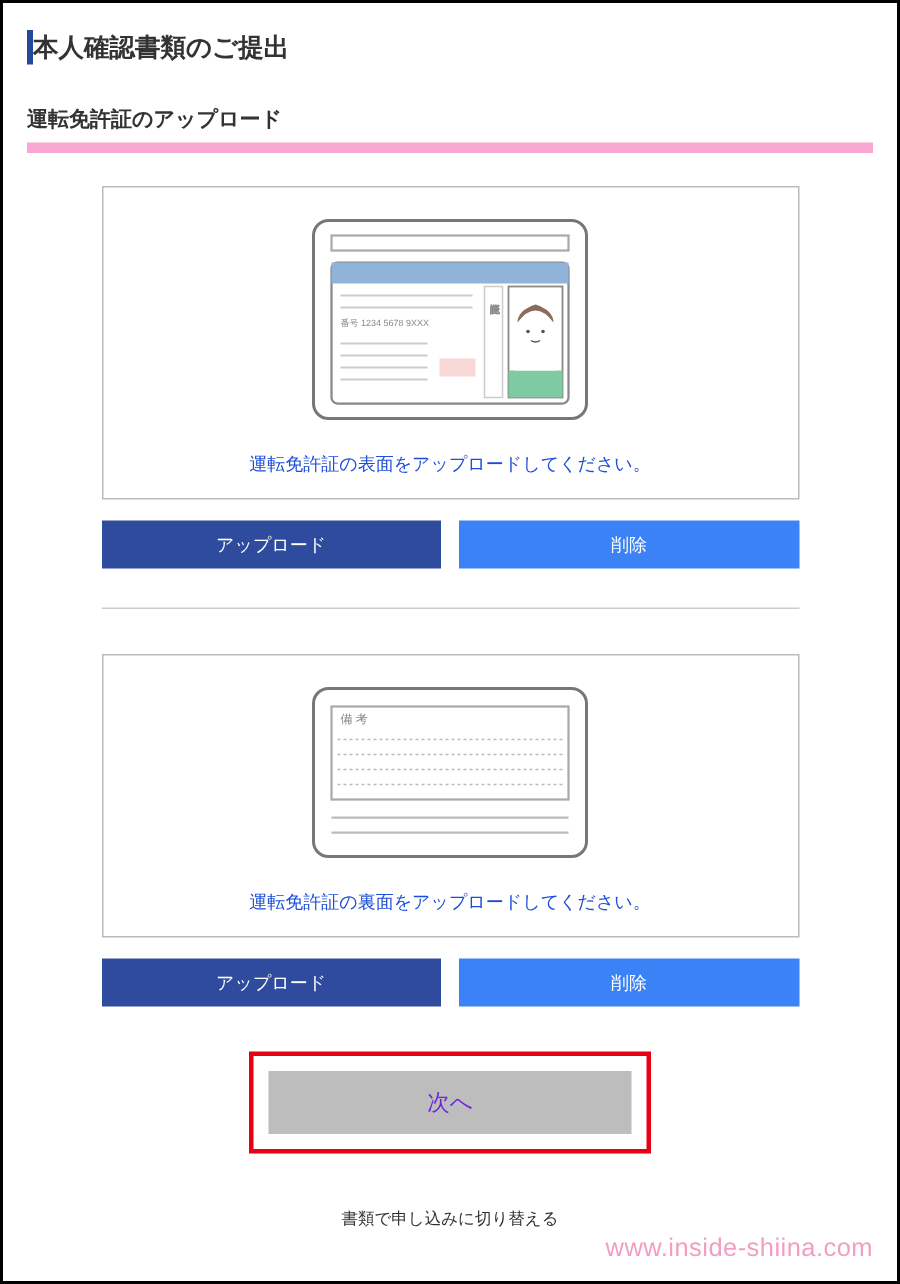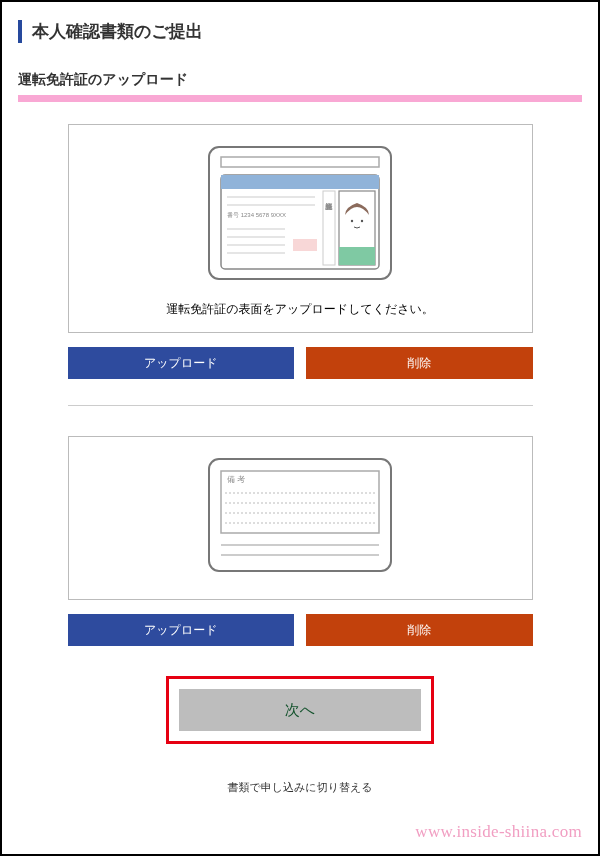--- a/index.html
+++ b/index.html
@@ -8,21 +8,20 @@
       background: #fff;
       width: 600px;
       height: 856px;
       position: relative;
       padding: 18px 16px;
       border: 2px solid #000;
       color: #333;
     }
     .page-title {
       border-left: 4px solid #26499d;
-      padding-left: 10px;
       font-size: 17px;
       font-weight: bold;
       margin-bottom: 28px;
     }
     .section-title {
       font-size: 14px;
       font-weight: bold;
       padding-bottom: 6px;
       border-bottom: 7px solid #f9a8d4;
       margin-bottom: 22px;
@@ -33,21 +32,21 @@
       border: 1px solid #bbb;
       padding: 18px 10px 14px 10px;
       text-align: center;
     }
     .illustration {
       display: block;
       margin: 0 auto 10px auto;
     }
     .instruction {
       font-size: 12px;
-      color: #000000;
+      color: #1d4ed8;
       margin-top: 18px;
     }
     .button-row {
       width: 465px;
       margin: 0 auto 26px auto;
       display: flex;
       gap: 12px;
       justify-content: flex-end;
     }
     .btn {
@@ -55,57 +54,57 @@
       height: 32px;
       border: none;
       font-size: 12px;
       color: #fff;
       cursor: pointer;
       display: flex;
       align-items: center;
       justify-content: center;
     }
     .btn-primary { background: #2e4b9e; }
-    .btn-secondary { background: #c2410c; }
+    .btn-secondary { background: #3b82f6; }
     .hr {
       border: none;
       border-top: 1px solid #ccc;
       width: 465px;
       margin: 0 auto 30px auto;
     }
     .next-wrapper {
       width: 268px;
       margin: 30px auto 0 auto;
       border: 3px solid #e60012;
       padding: 10px;
     }
     .btn-next {
       width: 100%;
       height: 42px;
       background: #bdbdbd;
       border: none;
-      color: #14532d;
+      color: #6d28d9;
       font-size: 15px;
       cursor: pointer;
     }
     .switch-link {
       display: block;
       width: fit-content;
       margin: 36px auto 0 auto;
       font-size: 11px;
       color: #333;
       cursor: pointer;
     }
     .watermark {
       position: absolute;
       right: 16px;
       bottom: 12px;
       font-size: 17px;
       color: #f19ec2;
-      font-family: Liberation Serif, serif;
+      font-family: Liberation Sans, sans-serif;
       letter-spacing: 0.3px;
     }
     .license-text-jp {
       font-size: 7px;
       fill: #888;
       writing-mode: vertical-rl;
     }
   </style>
 </head>
 <body>
@@ -165,20 +164,21 @@
     <rect x="16" y="16" width="158" height="62" fill="#fff" stroke="#aaa" stroke-width="1.5"></rect>
     <text x="22" y="27" font-size="8" fill="#888">備 考</text>
     <line x1="20" y1="38" x2="170" y2="38" stroke="#bbb" stroke-width="1" stroke-dasharray="2 2"></line>
     <line x1="20" y1="48" x2="170" y2="48" stroke="#bbb" stroke-width="1" stroke-dasharray="2 2"></line>
     <line x1="20" y1="58" x2="170" y2="58" stroke="#bbb" stroke-width="1" stroke-dasharray="2 2"></line>
     <line x1="20" y1="68" x2="170" y2="68" stroke="#bbb" stroke-width="1" stroke-dasharray="2 2"></line>
 
     <line x1="16" y1="90" x2="174" y2="90" stroke="#bbb" stroke-width="1.5"></line>
     <line x1="16" y1="100" x2="174" y2="100" stroke="#bbb" stroke-width="1.5"></line>
   </svg>
+  <div class="instruction">運転免許証の裏面をアップロードしてください。</div>
 </div>
 
 <div class="button-row">
   <button class="btn btn-primary">アップロード</button>
   <button class="btn btn-secondary">削除</button>
 </div>
 
 <div class="next-wrapper">
   <button class="btn-next">次へ</button>
 </div>

